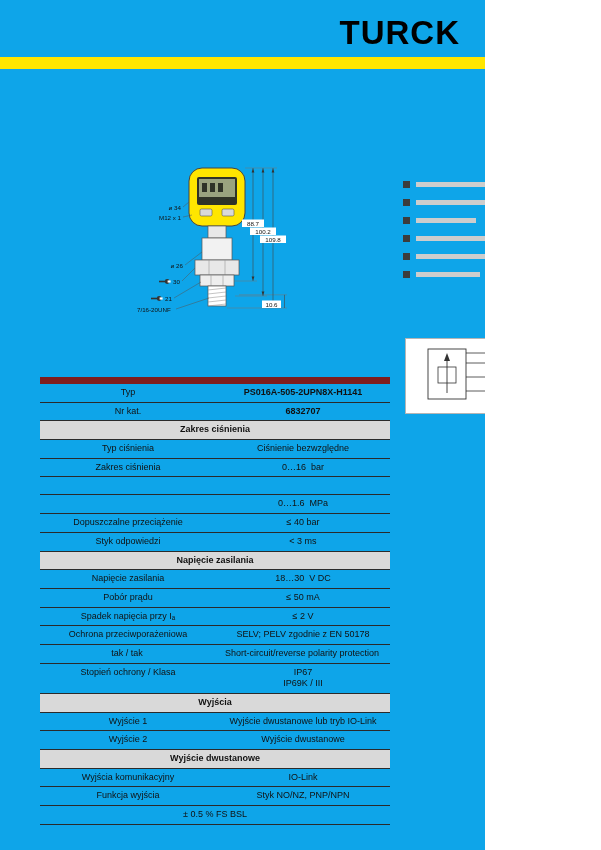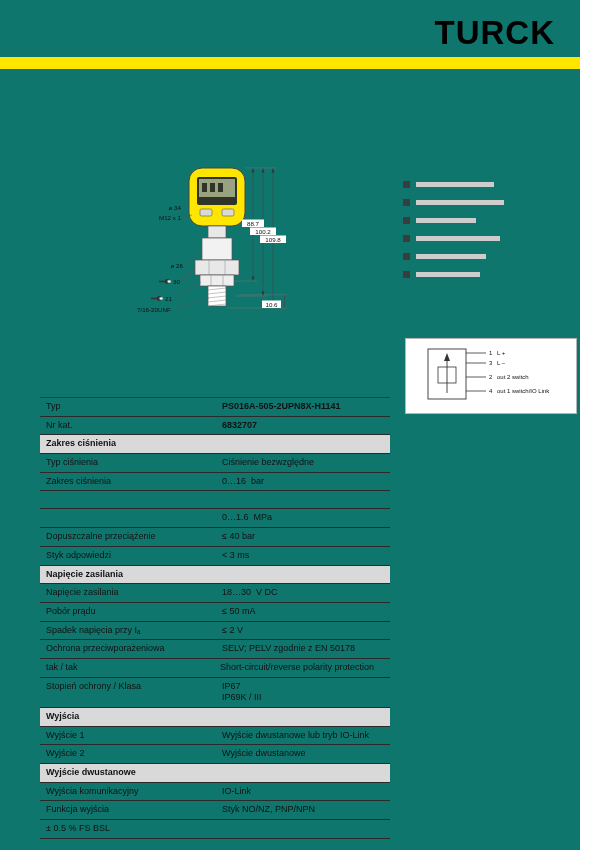--- a/index.html
+++ b/index.html
@@ -1,17 +1,17 @@
 <!DOCTYPE html>
 <html><head>
 <meta charset="utf-8">
 <style>
   * { margin:0; padding:0; box-sizing:border-box; }
   html,body { width:601px; height:850px; background:#fff; font-family:"Liberation Sans", sans-serif; }
-  .page { position:relative; width:580px; height:850px; overflow:hidden; background:#0f766e; }
+  .page { position:relative; width:485px; height:850px; overflow:hidden; background:#0ea5e9; }
 
   
   .logo { position:absolute; top:14px; right:25px; font-size:33px; font-weight:bold;
           letter-spacing:1px; color:#000; font-family:"Liberation Sans", sans-serif; }
   .brand-bar { position:absolute; top:57px; left:0; width:601px; height:12px; background:#ffe600; }
 
   
   .drawing { position:absolute; left:135px; top:160px; width:200px; height:175px; }
   svg text { font-family:"Liberation Sans", sans-serif; fill:#111; }
 
@@ -25,22 +25,22 @@
   .feature:nth-child(3) .fbar { width:60px; }
   .feature:nth-child(4) .fbar { width:84px; }
   .feature:nth-child(5) .fbar { width:70px; }
   .feature:nth-child(6) .fbar { width:64px; }
 
   
   .wiring { position:absolute; left:405px; top:338px; width:172px; height:76px;
             border:1px solid #b5b5b5; background:#fff; }
 
   
-  .spec-table { position:absolute; left:40px; top:397px; width:350px;
-                border-top:1px solid #7f1d1d; font-size:9px; color:#111; }
+  .spec-table { position:absolute; left:40px; top:377px; width:350px;
+                border-top:7px solid #7f1d1d; font-size:9px; color:#111;text-align:center; }
   .trow { display:flex; border-bottom:1px solid #2a2a2a; min-height:18px; }
   .cell { padding:3px 6px; line-height:1.3; }
   .label { width:176px; flex:none; }
   .value { flex:1; white-space:pre-wrap; }
   .bold { font-weight:bold; }
   .section { background:#d9d9d9; font-weight:bold; }
   .section .label { width:100%; }
 </style>
 </head>
 <body>

